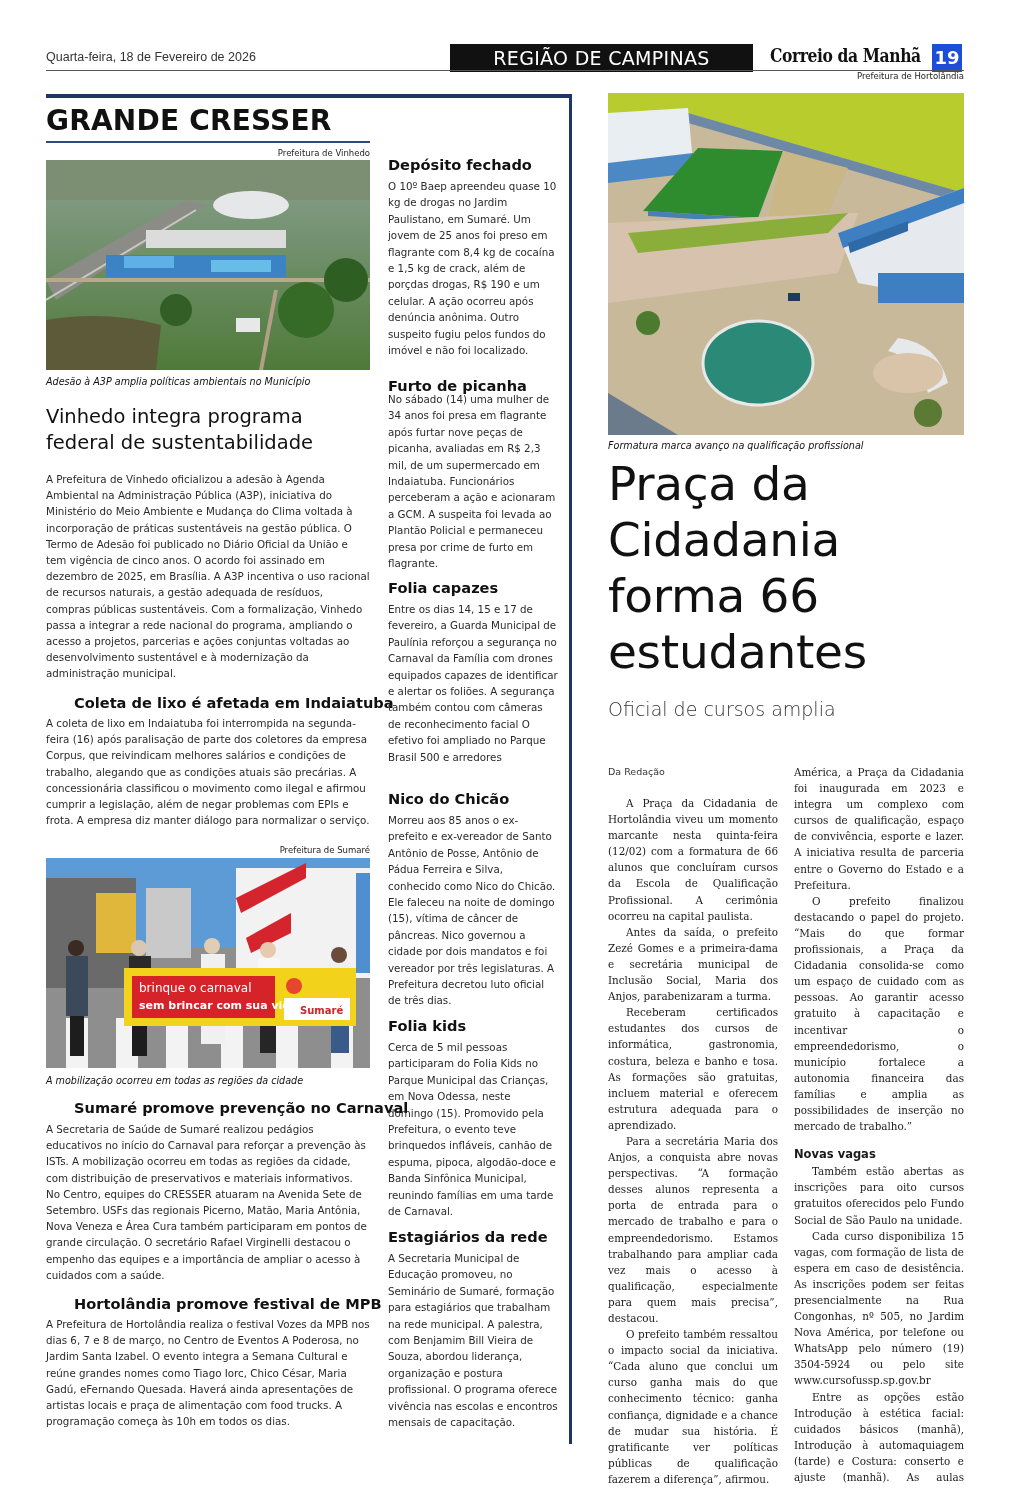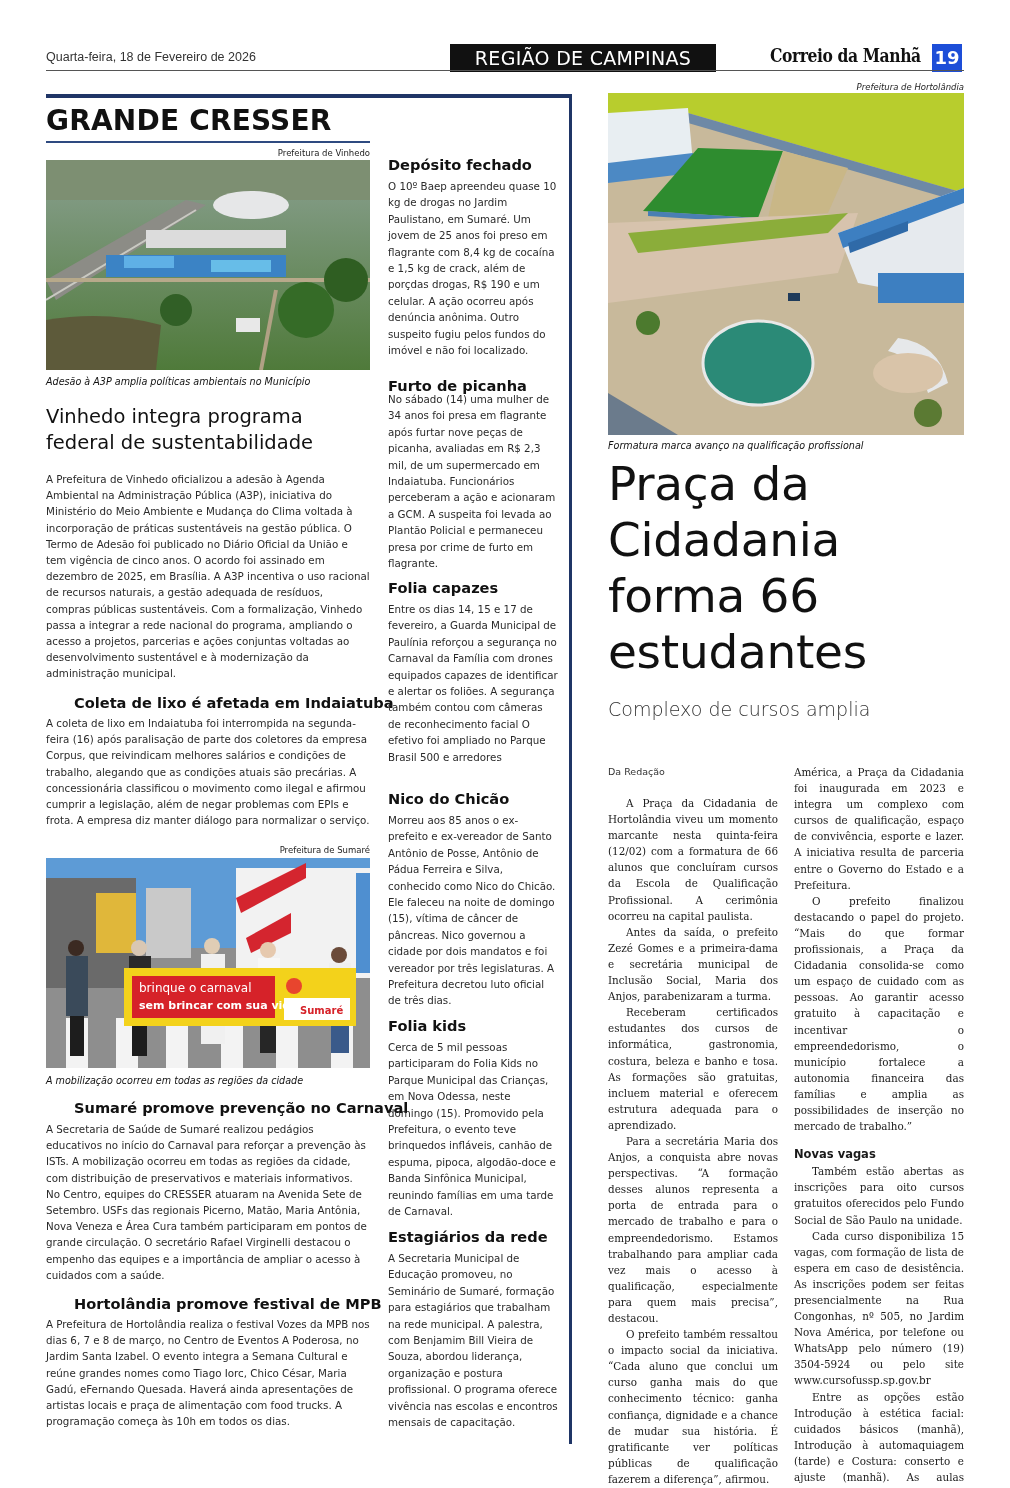--- a/index.html
+++ b/index.html
@@ -2,21 +2,21 @@
 <html><head>
 <meta charset="utf-8">
 <style>
   * { box-sizing: border-box; margin: 0; padding: 0; }
   html, body { width: 1010px; height: 1488px; background: #ffffff; overflow: hidden; }
   body { position: relative; font-family: "DejaVu Sans", sans-serif; color: #1a1a1a; }
 
   
   .hdr-date { position: absolute; left: 46px; top: 50px; font-size: 12.5px; color: #333; font-family: "Liberation Sans", sans-serif; }
   .hdr-rule { position: absolute; left: 46px; top: 70px; width: 918px; height: 1px; background: #555; }
-  .hdr-section { position: absolute; left: 450px; top: 44px; width: 266px; height: 28px; background: #111; color: #fff;
+  .hdr-section { position: absolute; left: 450px; top: 44px; width: 303px; height: 28px; background: #111; color: #fff;
     font-family: "DejaVu Sans", sans-serif; font-size: 19px; letter-spacing: 0.3px; text-align: center; line-height: 28px; }
   .hdr-paper { position: absolute; left: 770px; top: 44px; font-family: "DejaVu Serif", serif; font-weight: bold; font-size: 19px; color: #111; letter-spacing: -0.5px; transform: scaleX(0.82); transform-origin: left center; }
   .hdr-page { position: absolute; left: 932px; top: 44px; width: 30px; height: 28px; background: #1d4ed8; color: #fff;
     font-family: "DejaVu Sans", sans-serif; font-weight: bold; font-size: 18px; text-align: center; line-height: 28px; }
 
   
   .frame-top { position: absolute; left: 46px; top: 94px; width: 526px; height: 4px; background: #1f3566; }
   .frame-right { position: absolute; left: 569px; top: 94px; width: 3px; height: 1350px; background: #1f3566; }
 
   .section-title { position: absolute; left: 46px; top: 104px; font-family: "DejaVu Sans", sans-serif; font-weight: bold; font-size: 28px; letter-spacing: 0.2px; color: #111; }
@@ -161,21 +161,21 @@
 
 <div class="mid-h" style="left:388px; top:790px;">Nico do Chicão</div>
 <div class="mid-body" style="left:388px; top:812px;">Morreu aos 85 anos o ex-prefeito e ex-vereador de Santo Antônio de Posse, Antônio de Pádua Ferreira e Silva, conhecido como Nico do Chicão. Ele faleceu na noite de domingo (15), vítima de câncer de pâncreas. Nico governou a cidade por dois mandatos e foi vereador por três legislaturas. A Prefeitura decretou luto oficial de três dias.</div>
 
 <div class="mid-h" style="left:388px; top:1017px;">Folia kids</div>
 <div class="mid-body" style="left:388px; top:1039px;">Cerca de 5 mil pessoas participaram do Folia Kids no Parque Municipal das Crianças, em Nova Odessa, neste domingo (15). Promovido pela Prefeitura, o evento teve brinquedos infláveis, canhão de espuma, pipoca, algodão-doce e Banda Sinfônica Municipal, reunindo famílias em uma tarde de Carnaval.</div>
 
 <div class="mid-h" style="left:388px; top:1228px;">Estagiários da rede</div>
 <div class="mid-body" style="left:388px; top:1250px;">A Secretaria Municipal de Educação promoveu, no Seminário de Sumaré, formação para estagiários que trabalham na rede municipal. A palestra, com Benjamim Bill Vieira de Souza, abordou liderança, organização e postura profissional. O programa oferece vivência nas escolas e encontros mensais de capacitação.</div>
 
-<div class="credit" style="left:608px; top:82px; width:356px;font-style:italic;">Prefeitura de Hortolândia</div>
+<div class="credit" style="left:608px; top:71px; width:356px;">Prefeitura de Hortolândia</div>
 <div class="photo" style="left:608px; top:93px; width:356px; height:342px;">
   <svg width="356" height="342" viewBox="0 0 356 342">
     <rect width="356" height="342" fill="#c8b99b"></rect>
     <path d="M0 0 L356 0 L356 100 L80 20 L0 20 Z" fill="#b8cd2d"></path>
     <path d="M80 20 L356 100 L356 110 L80 30 Z" fill="#6e89a6"></path>
     <path d="M0 20 L80 15 L85 70 L0 80 Z" fill="#e8eef2"></path>
     <path d="M0 70 L85 60 L85 80 L0 90 Z" fill="#4c89c4"></path>
     <path d="M90 55 L175 58 L150 125 L35 118 Z" fill="#2e8c2f"></path>
     <path d="M40 118 L150 125 L150 130 L40 123 Z" fill="#4a7fb3"></path>
     <path d="M175 58 L240 75 L220 120 L160 125 Z" fill="#c9b787"></path>
@@ -198,21 +198,21 @@
 <div class="caption" style="left:608px; top:440px;">Formatura marca avanço na qualificação profissional</div>
 
 <div class="big-head">
   <div>Praça da</div>
   <div>Cidadania</div>
   <div>forma 66</div>
   <div>estudantes</div>
 </div>
 
 <div class="sub-head">
-  <div>Complexo de cursos amplia</div>
+  <div>Oficial de cursos amplia</div>
 </div>
 
 <div class="byline">Da Redação</div>
 
 <div class="serif-col" style="left:608px; top:795px;">
   <p>A Praça da Cidadania de Hortolândia viveu um momento marcante nesta quinta-feira (12/02) com a formatura de 66 alunos que concluíram cursos da Escola de Qualificação Profissional. A cerimônia ocorreu na capital paulista.</p>
   <p>Antes da saída, o prefeito Zezé Gomes e a primeira-dama e secretária municipal de Inclusão Social, Maria dos Anjos, parabenizaram a turma.</p>
   <p>Receberam certificados estudantes dos cursos de informática, gastronomia, costura, beleza e banho e tosa. As formações são gratuitas, incluem material e oferecem estrutura adequada para o aprendizado.</p>
   <p>Para a secretária Maria dos Anjos, a conquista abre novas perspectivas. “A formação desses alunos representa a porta de entrada para o mercado de trabalho e para o empreendedorismo. Estamos trabalhando para ampliar cada vez mais o acesso à qualificação, especialmente para quem mais precisa”, destacou.</p>
   <p>O prefeito também ressaltou o impacto social da iniciativa. “Cada aluno que conclui um curso ganha mais do que conhecimento técnico: ganha confiança, dignidade e a chance de mudar sua história. É gratificante ver políticas públicas de qualificação fazerem a diferença”, afirmou.</p>

